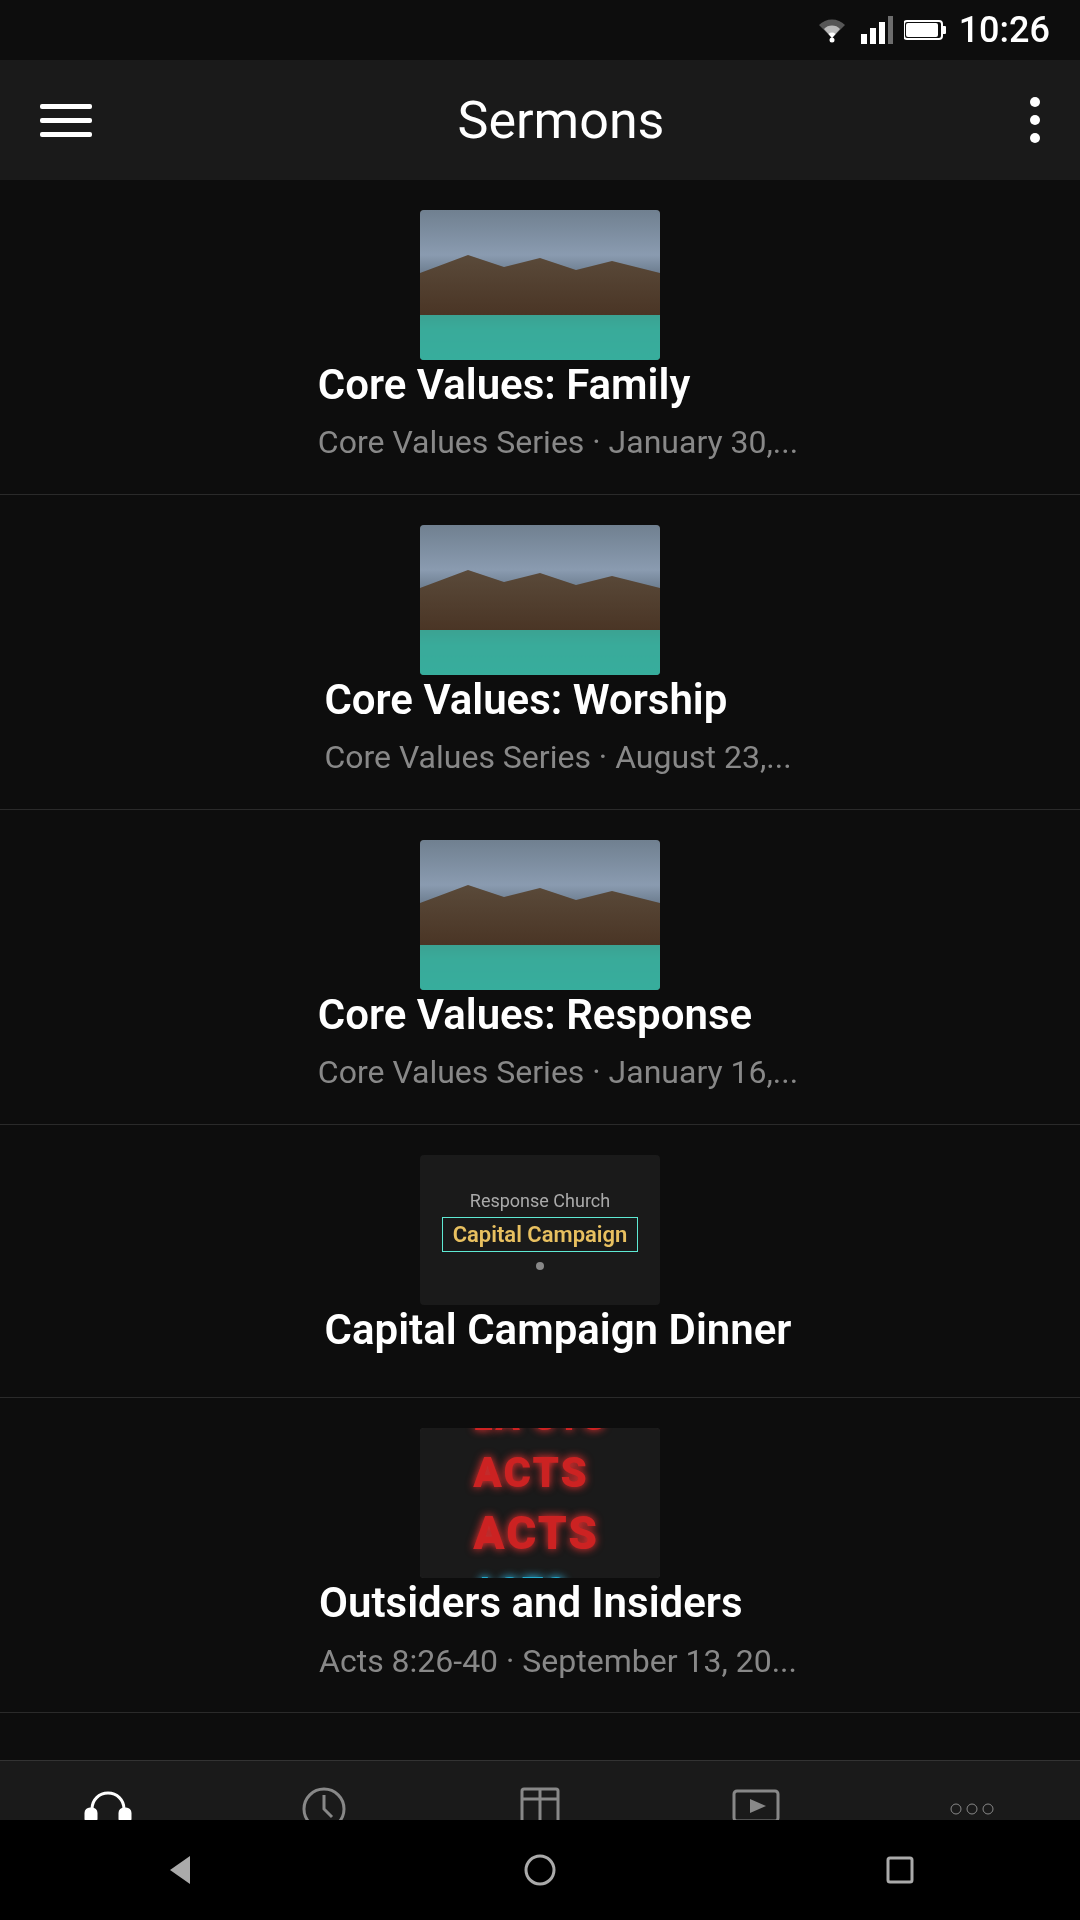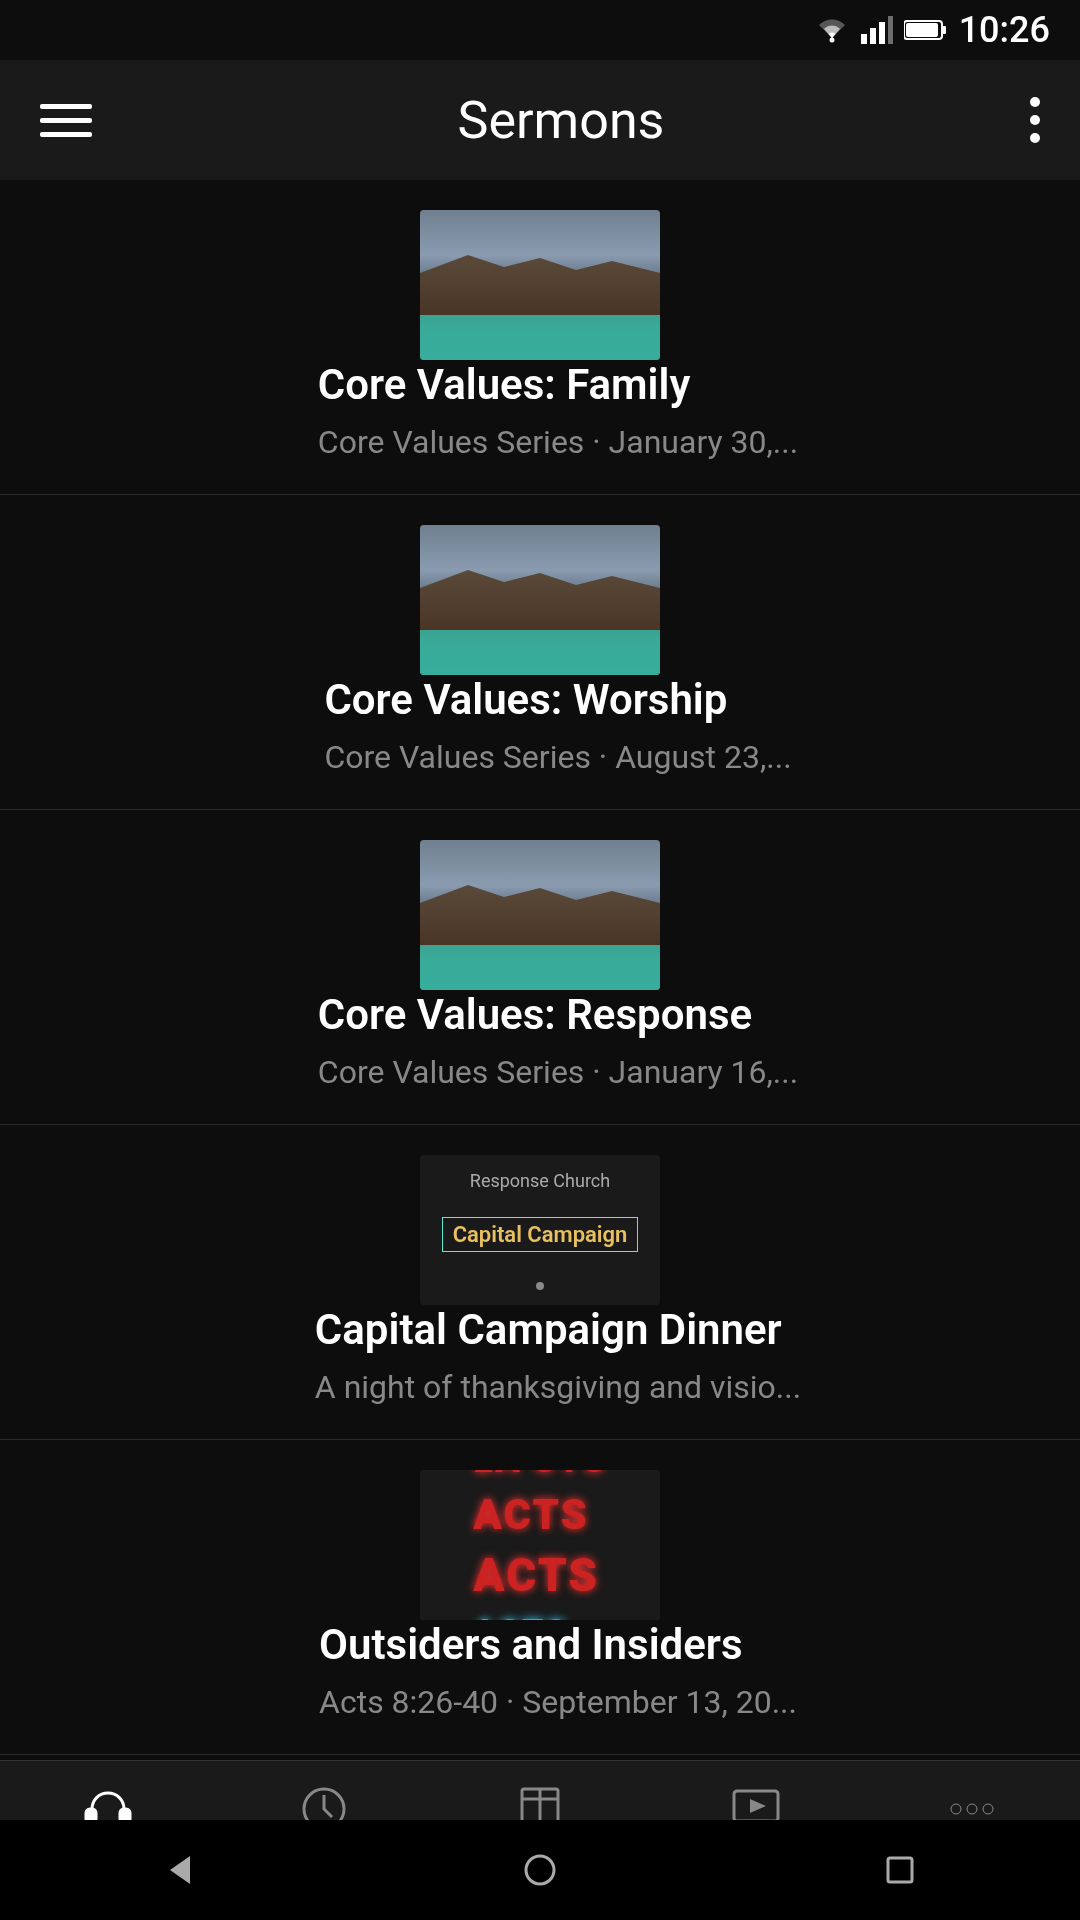--- a/index.html
+++ b/index.html
@@ -142,21 +142,20 @@
     
     .thumbnail-campaign {
       width: 100%;
       height: 100%;
       background: #1a1a1a;
       display: flex;
       flex-direction: column;
       align-items: center;
       justify-content: center;
       padding: 10px;
-      gap: 20px;
     }
     .campaign-church-name {
       font-size: 18px;
       color: #aaaaaa;
       text-align: center;
       margin-bottom: 6px;
     }
     .campaign-title-text {
       font-size: 22px;
       color: #e8c060;
@@ -369,21 +368,20 @@
   <div class="sermon-item">
     <div class="sermon-thumbnail">
       <div class="thumbnail-campaign">
         <div class="campaign-church-name">Response Church</div>
         <div class="campaign-title-text">Capital Campaign</div>
         <div class="campaign-dot"></div>
       </div>
     </div>
     <div class="sermon-info">
       <div class="sermon-title">Capital Campaign Dinner</div>
-      <div class="sermon-subtitle">A night of thanksgiving and visio...</div>
     </div>
   </div>
 
   <div class="sermon-item">
     <div class="sermon-thumbnail">
       <div class="thumbnail-acts">
         <div class="acts-text-stack">
           <div class="acts-line acts-line-1">LA  CTS</div>
           <div class="acts-line acts-line-2">ACTS</div>
           <div class="acts-line acts-line-3">ACTS</div>

